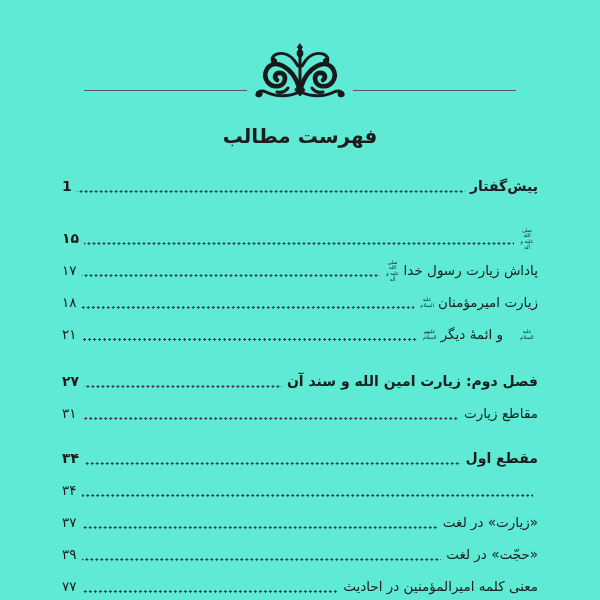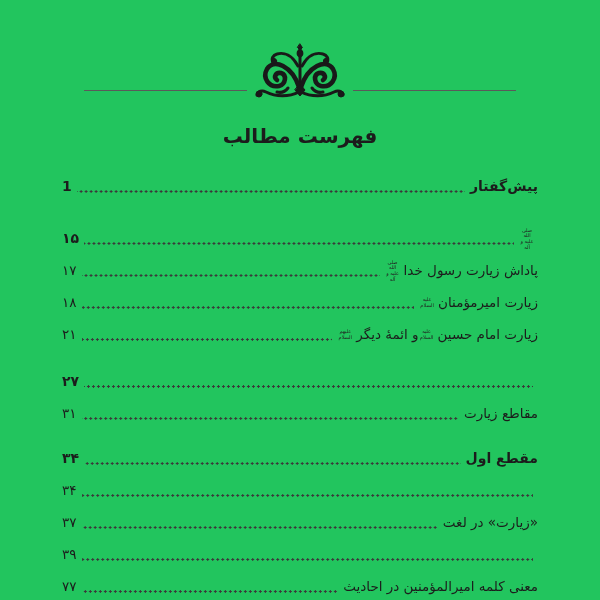--- a/index.html
+++ b/index.html
@@ -1,20 +1,20 @@
 <!DOCTYPE html>
 <html lang="fa" dir="rtl"><head>
 <meta charset="utf-8">
 <style>
   html,body{margin:0;padding:0;background:#ffffff;}
   .page{
     position:relative;
     width:600px;height:600px;
     margin:0 auto;
-    background:#22c55e;
+    background:#5eead4;
     overflow:hidden;
     direction:rtl;
     font-family:"DejaVu Sans",sans-serif;
     color:#1c1c1c;
   }
   
   .ornament-wrap{
     padding:42px 84px 0 84px;
     display:flex;
     align-items:flex-end;
@@ -49,21 +49,21 @@
     align-items:center;
     height:32px;
     font-size:13.5px;
     white-space:nowrap;
   }
   .row.bold{font-weight:700;font-size:14px;}
   .row.gap-lg{margin-top:20px;}
   .row.gap-md{margin-top:15px;}
   .row.gap-sm{margin-top:13px;}
   .title,.title2{white-space:nowrap;}
-  .title2{margin-right:0;}
+  .title2{margin-right:16px;}
   .title:empty,.title2:empty,.honorific:empty{display:none;}
   .honorific{
     display:inline-block;
     width:16px;
     margin-right:3px;
     font-size:5px;
     line-height:1.15;
     text-align:center;
     white-space:normal;
     font-weight:400;
@@ -153,29 +153,29 @@
     </div>
 
     <div class="row">
       <span class="title">زیارت امیرمؤمنان</span>
       <span class="honorific">علیه السلام</span>
       <span class="leader"></span>
       <span class="pagenum">۱۸</span>
     </div>
 
     <div class="row">
-      <span class="title">زیارت امام حسین</span>
       <span class="honorific">علیه السلام</span>
       <span class="title2">و ائمۀ دیگر</span>
       <span class="honorific">علیهم السلام</span>
       <span class="leader"></span>
       <span class="pagenum">۲۱</span>
     </div>
 
     <div class="row bold gap-md">
+      <span class="title">فصل دوم: زیارت امین الله و سند آن</span>
 
       <span class="leader"></span>
       <span class="pagenum">۲۷</span>
     </div>
 
     <div class="row">
       <span class="title">مقاطع زیارت</span>
 
       <span class="leader"></span>
       <span class="pagenum">۳۱</span>
@@ -195,20 +195,21 @@
     </div>
 
     <div class="row">
       <span class="title">«زیارت» در لغت</span>
 
       <span class="leader"></span>
       <span class="pagenum">۳۷</span>
     </div>
 
     <div class="row">
+      <span class="title">«حجّت» در لغت</span>
 
       <span class="leader"></span>
       <span class="pagenum">۳۹</span>
     </div>
 
     <div class="row">
       <span class="title">معنی کلمه امیرالمؤمنین در احادیث</span>
 
       <span class="leader"></span>
       <span class="pagenum">۷۷</span>

